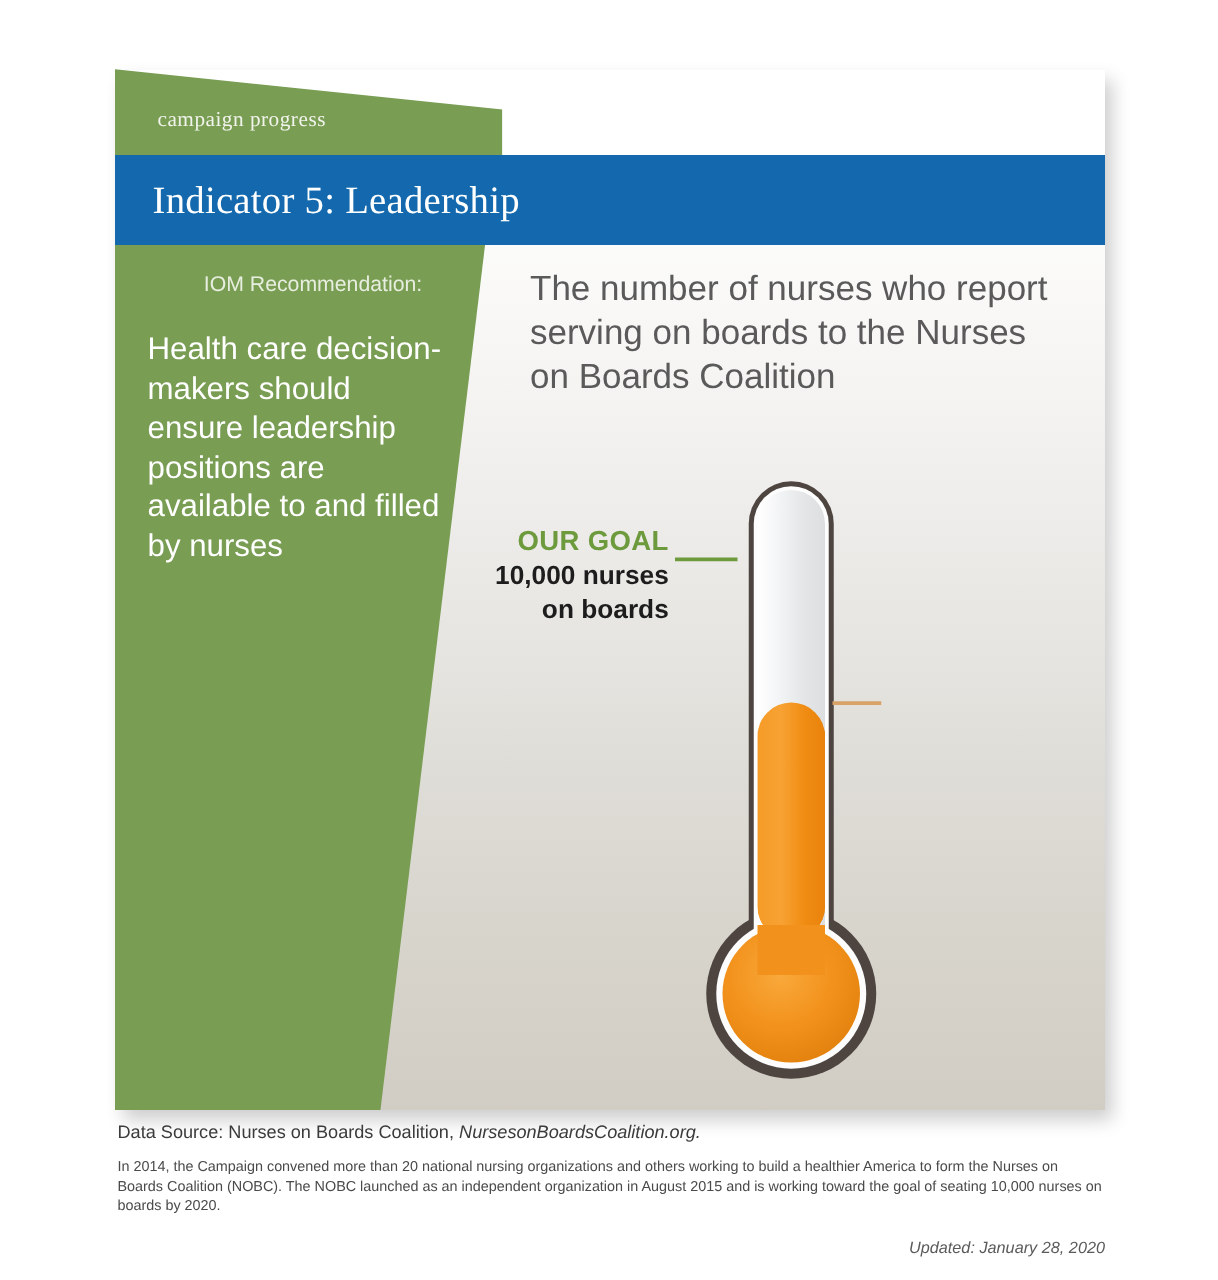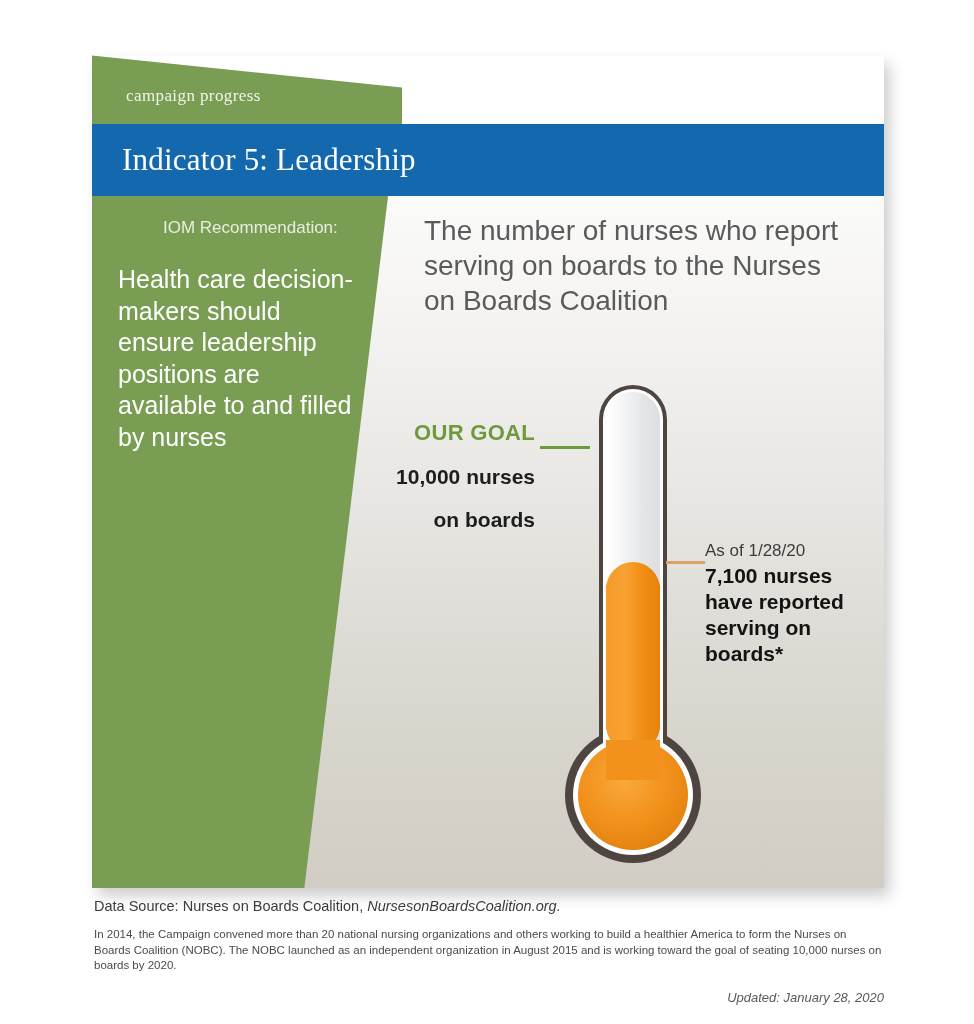--- a/index.html
+++ b/index.html
@@ -137,21 +137,21 @@
     font-weight: bold;
     color: #6d9a3c;
     letter-spacing: 0.3px;
     line-height: 26px;
   }
   .goal-sub {
     font-size: 21px;
     font-weight: bold;
     color: #1d1d1d;
     line-height: 25px;
-    margin-top: 18px;
+    margin-top: 2px;
   }
   .goal-rule {
     position: absolute;
     left: 540px; top: 446px;
     width: 50px; height: 3px;
     background: #6d9a3c;
     z-index: 6;
   }
 
   
@@ -287,27 +287,20 @@
     <g clip-path="url(#tubeClip)">
       <rect x="58" y="182" width="54" height="225" rx="27" ry="27" fill="url(#mercGrad)"></rect>
       <rect x="58" y="205" width="54" height="202" fill="url(#mercGrad)"></rect>
     </g>
 
     <circle cx="85" cy="415" r="55" fill="url(#bulbGrad)"></circle>
     <rect x="58" y="360" width="54" height="40" fill="#f2911b"></rect>
   </svg>
 
   <div class="current-rule"></div>
-  <div class="current-block">
-    <div class="current-asof">As of 1/28/20</div>
-    <div class="current-big">7,100 nurses</div>
-    <div class="current-big">have reported</div>
-    <div class="current-big">serving on</div>
-    <div class="current-big">boards*</div>
-  </div>
 
   <div class="footer">
     <div class="src-line"><span>Data Source: Nurses on Boards Coalition, </span><em>NursesonBoardsCoalition.org.</em></div>
     <div class="note-para">In 2014, the Campaign convened more than 20 national nursing organizations and others working to build a healthier America to form the Nurses on Boards Coalition (NOBC). The NOBC launched as an independent organization in August 2015 and is working toward the goal of seating 10,000 nurses on boards by 2020.</div>
     <div class="updated">Updated: January 28, 2020</div>
   </div>
 
 </div>
 
 </body></html>

